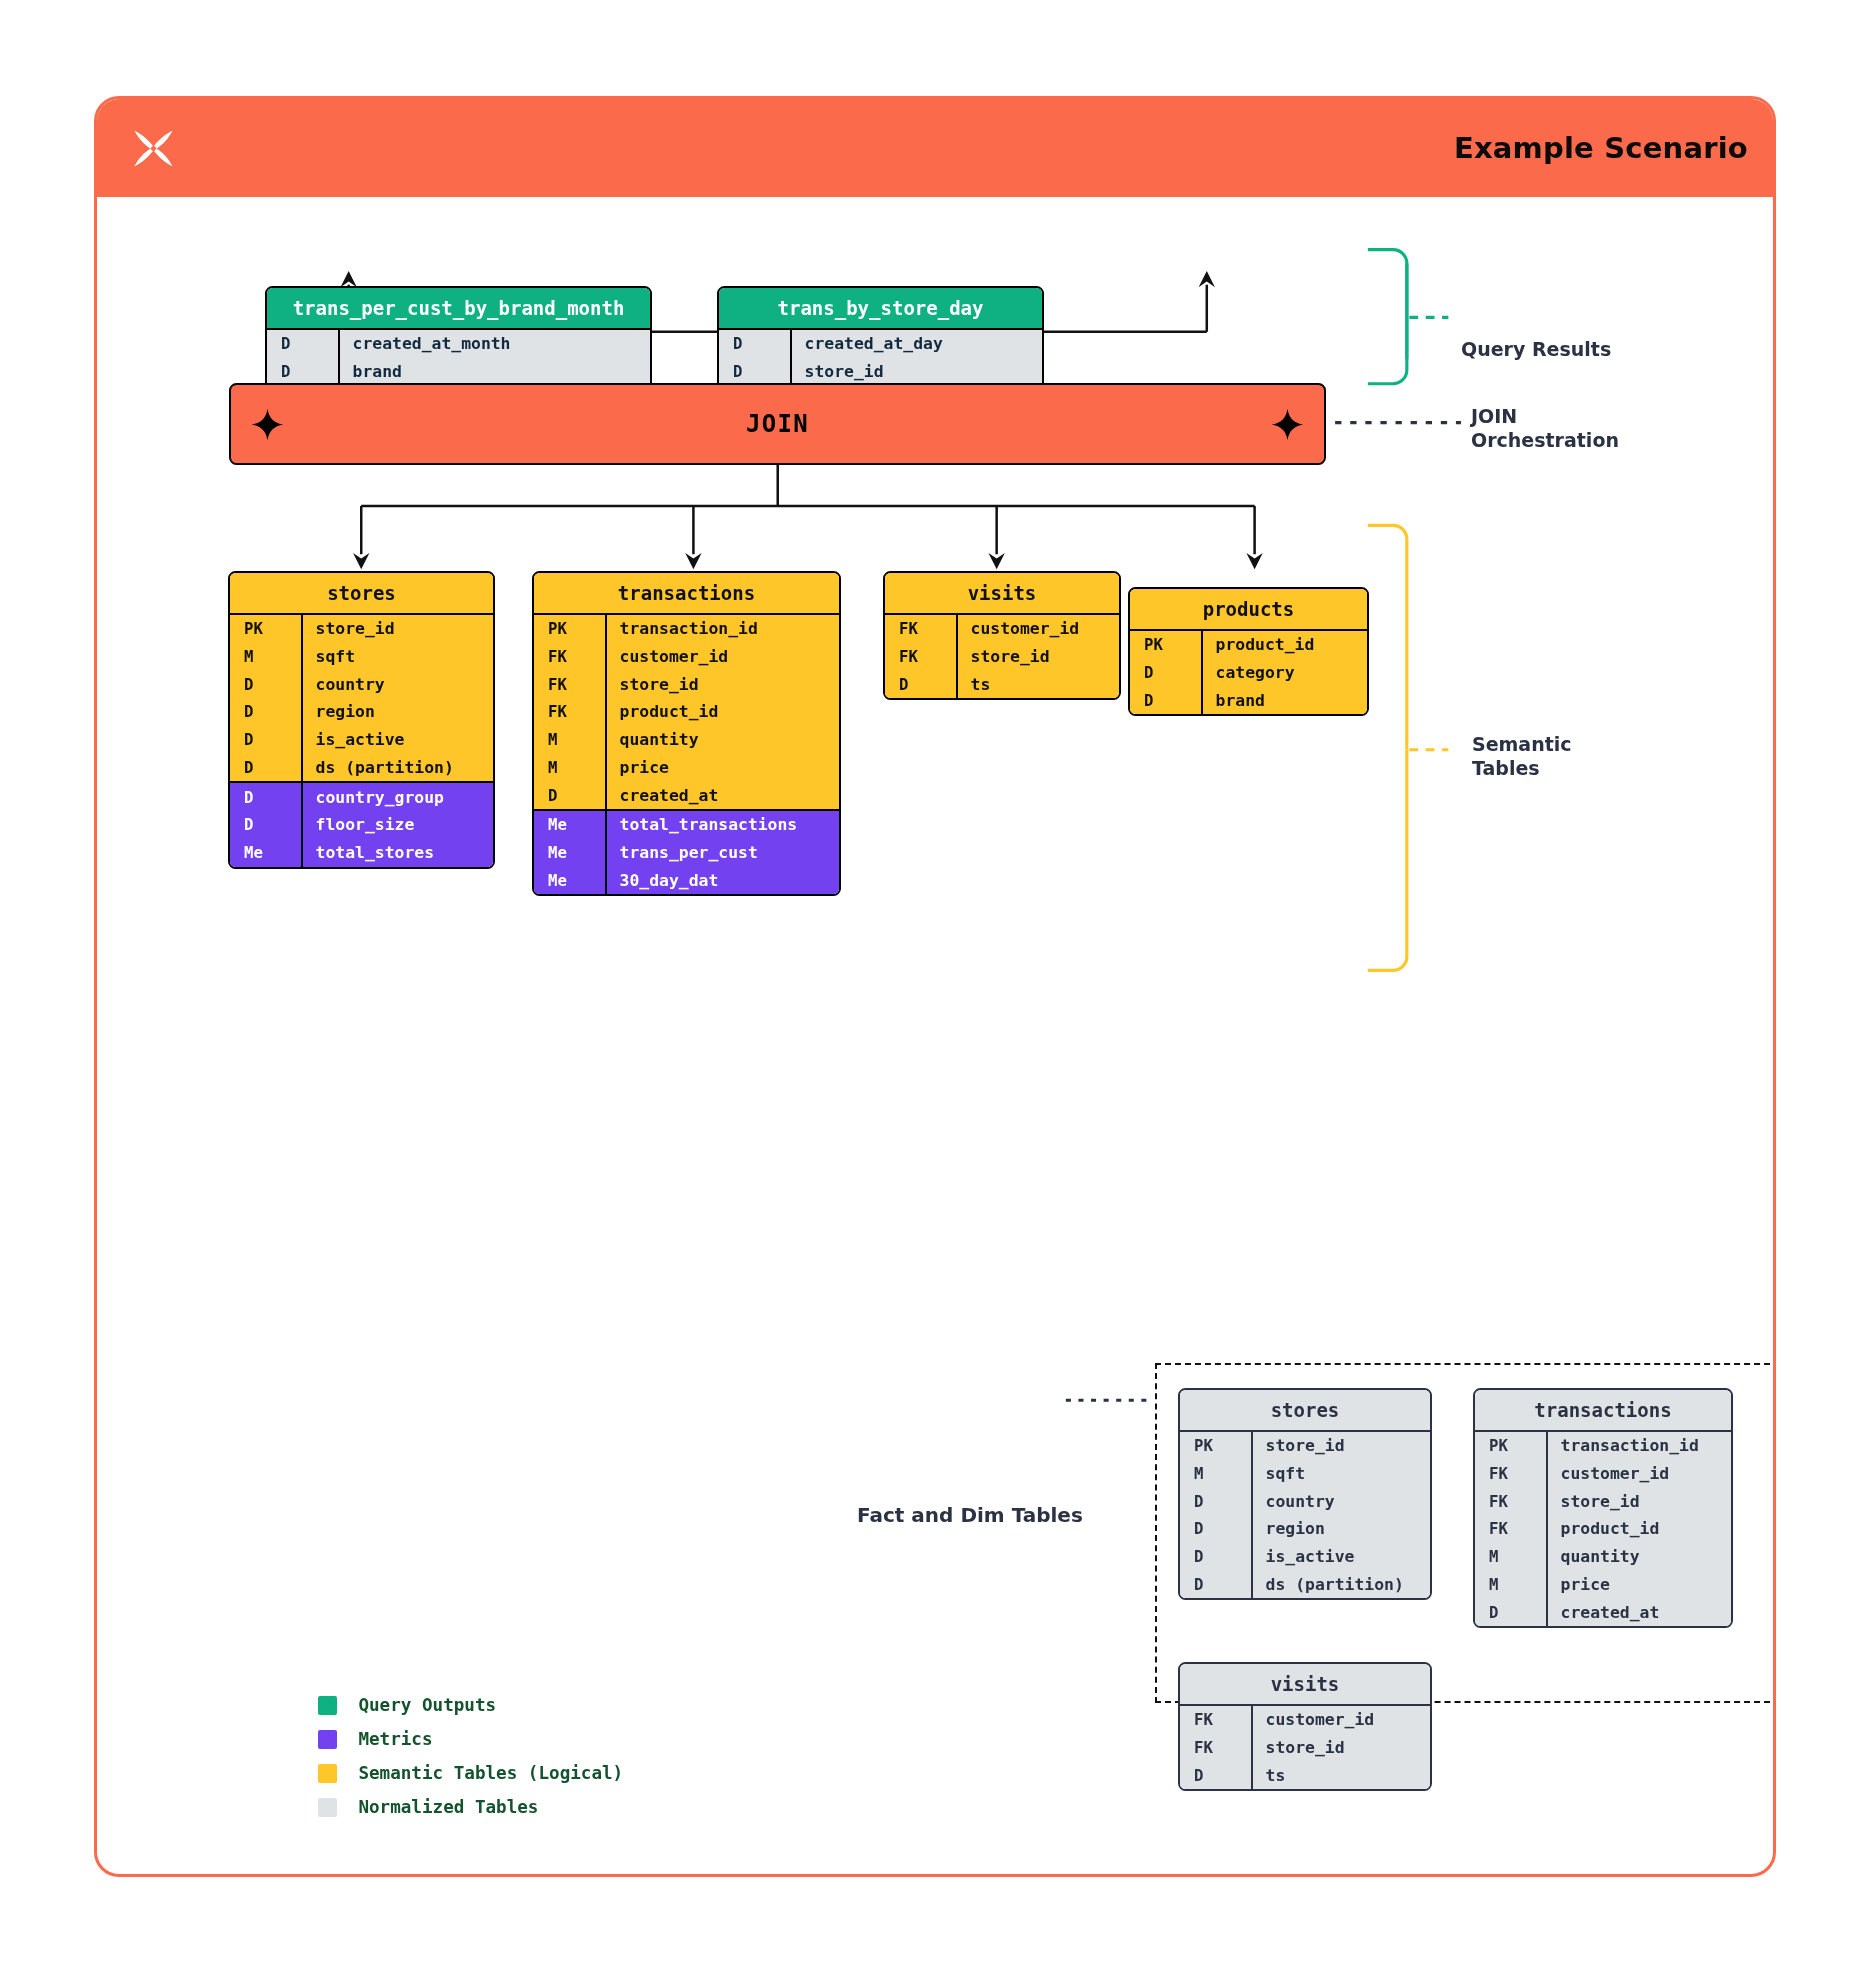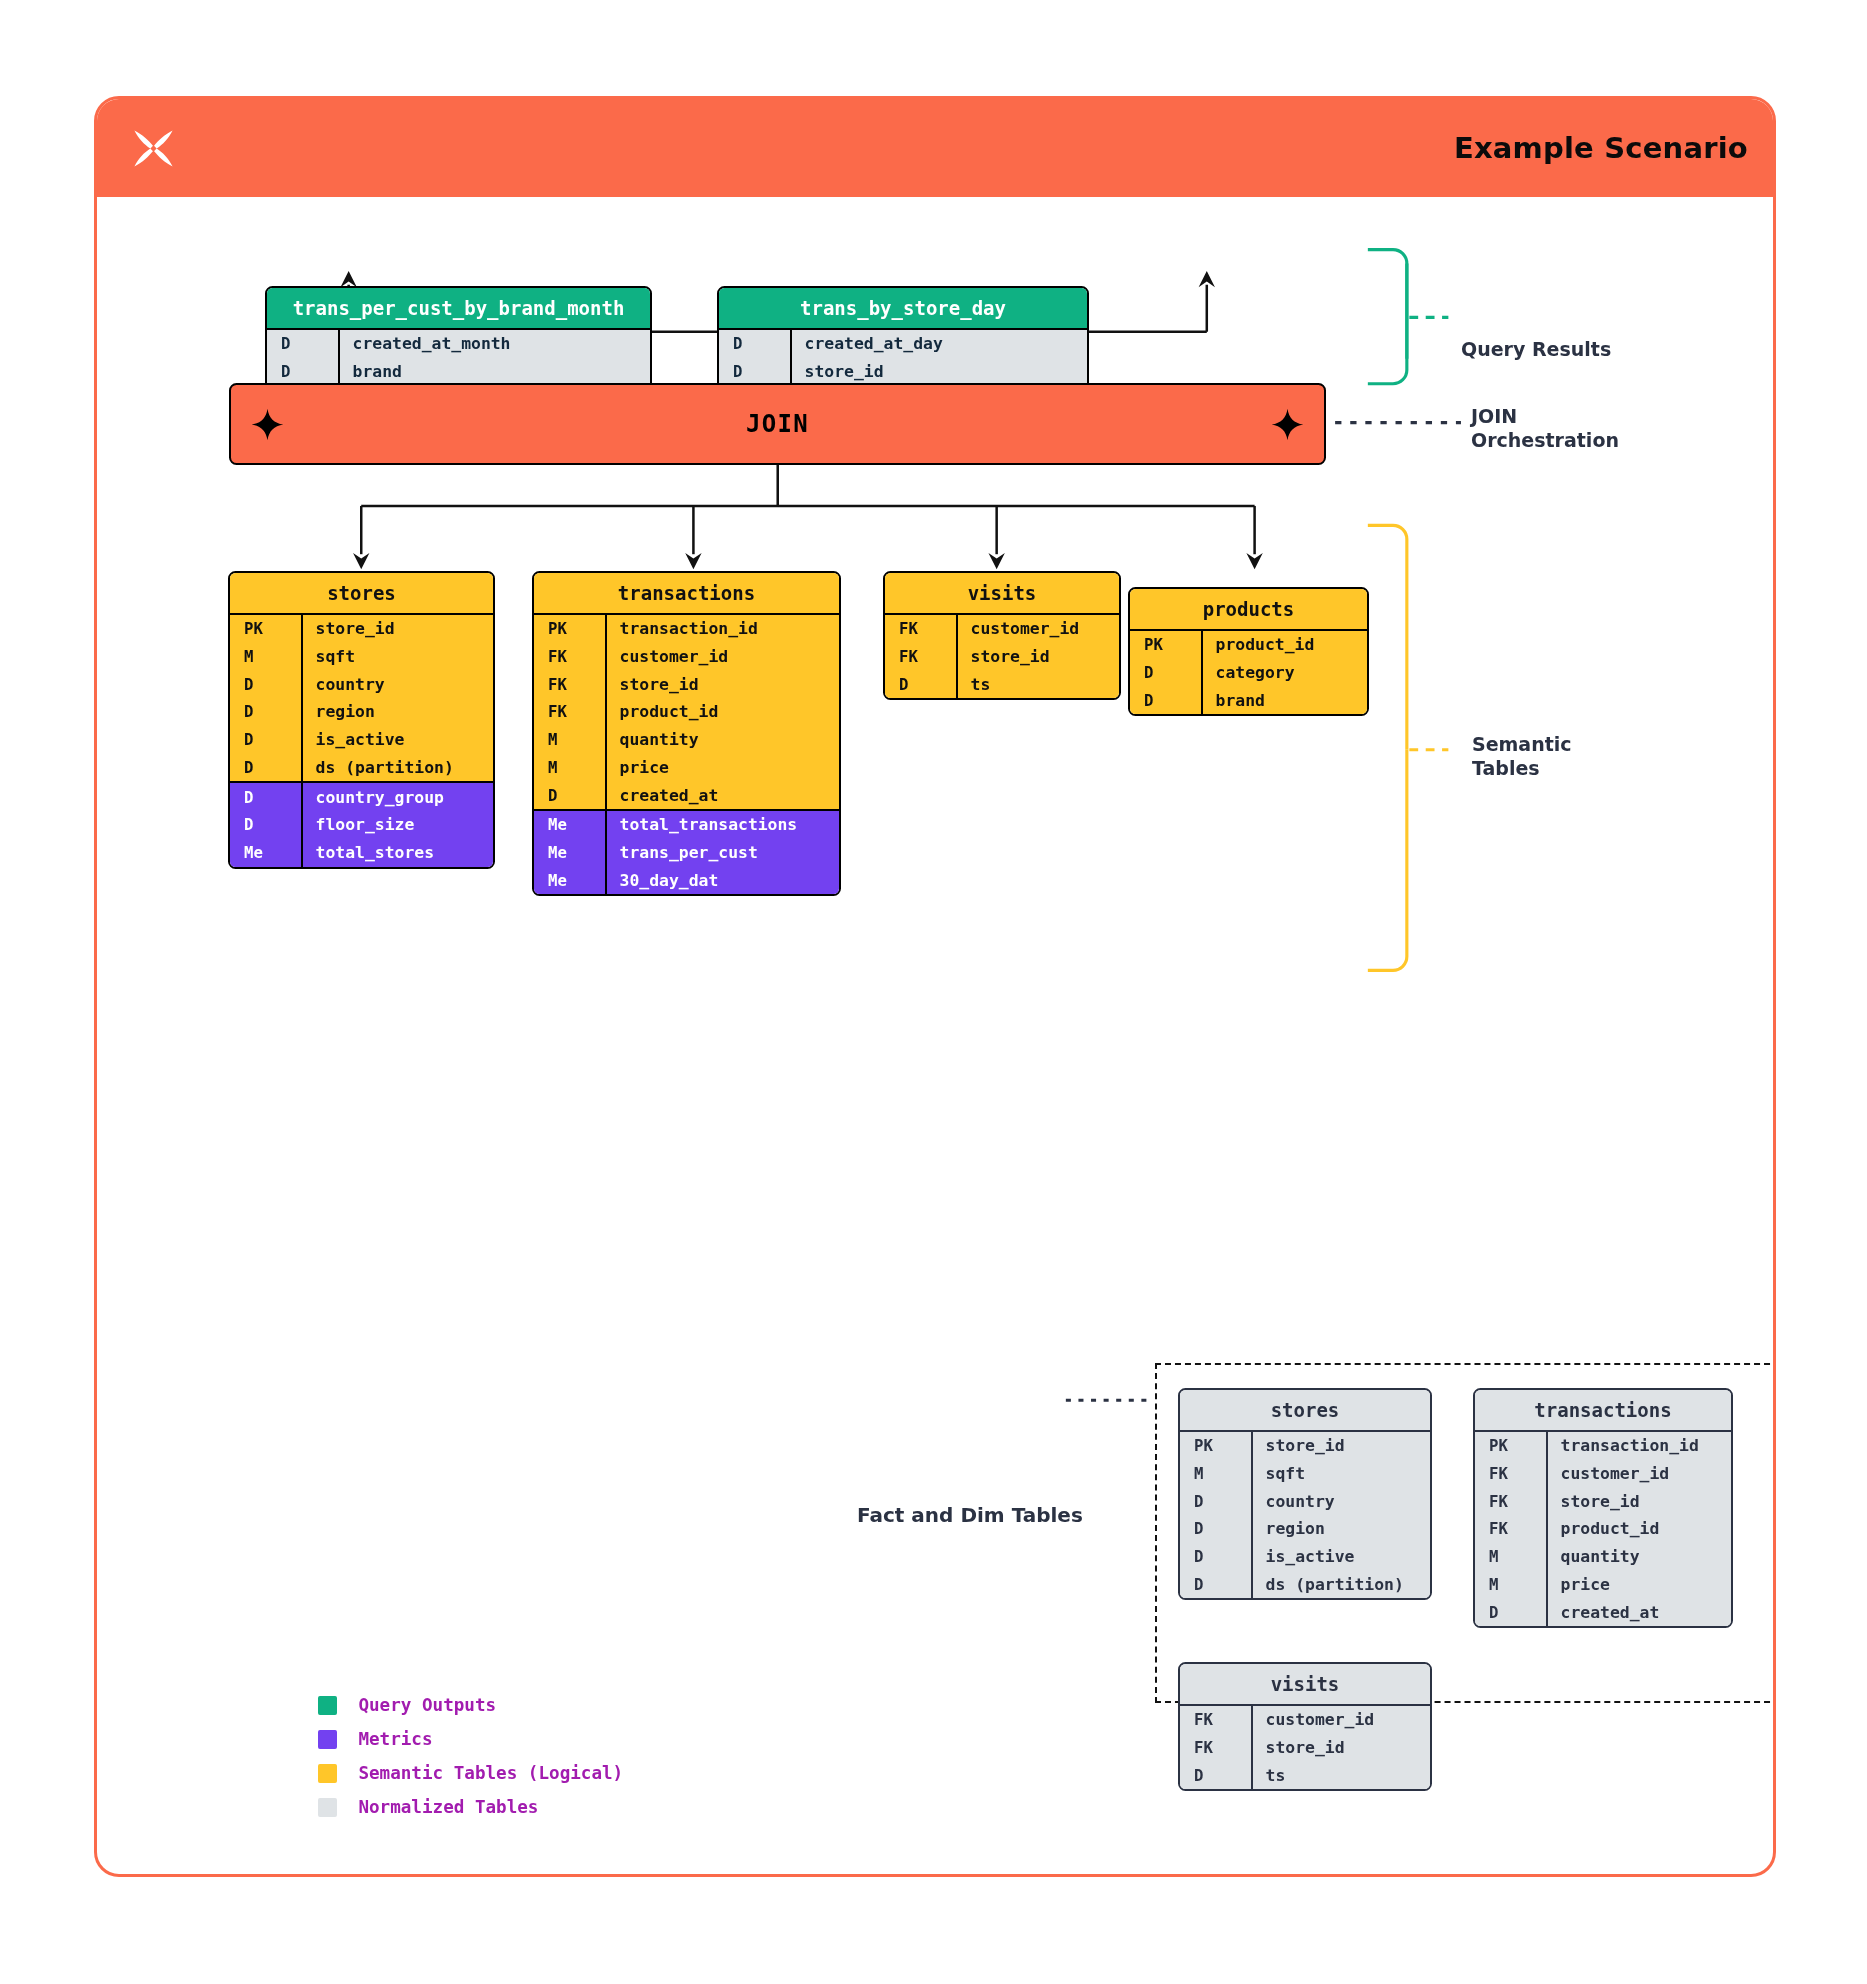--- a/index.html
+++ b/index.html
@@ -185,21 +185,21 @@
     width: 19px;
     height: 19px;
     border-radius: 1.9px;
     flex: 0 0 19px;
   }
   .legend-lbl {
     margin-left: 21.4px;
     font-family: "DejaVu Sans Mono", monospace;
     font-size: 17.6px;
     font-weight: bold;
-    color: #a21caf;
+    color: #14532d;
     white-space: nowrap;
   }
 
   
   .factdim-box {
     position: absolute;
     left: 1058px;
     top: 1166px;
     width: 635px;
     height: 340px;
@@ -285,21 +285,21 @@
         </div>
       </div>
       <div class="sec sec-met">
         <div class="row">
           <div class="key">Me</div>
           <div class="fld">trans_per_cust</div>
         </div>
       </div>
     </div>
 
-    <div class="tbl qo" style="left:620px; top:89px; width:372px;">
+    <div class="tbl qo" style="left:620px; top:89px; width:327px;">
       <div class="tbl-title">trans_by_store_day</div>
       <div class="sec sec-dim">
         <div class="row">
           <div class="key">D</div>
           <div class="fld">created_at_day</div>
         </div>
         <div class="row">
           <div class="key">D</div>
           <div class="fld">store_id</div>
         </div>

